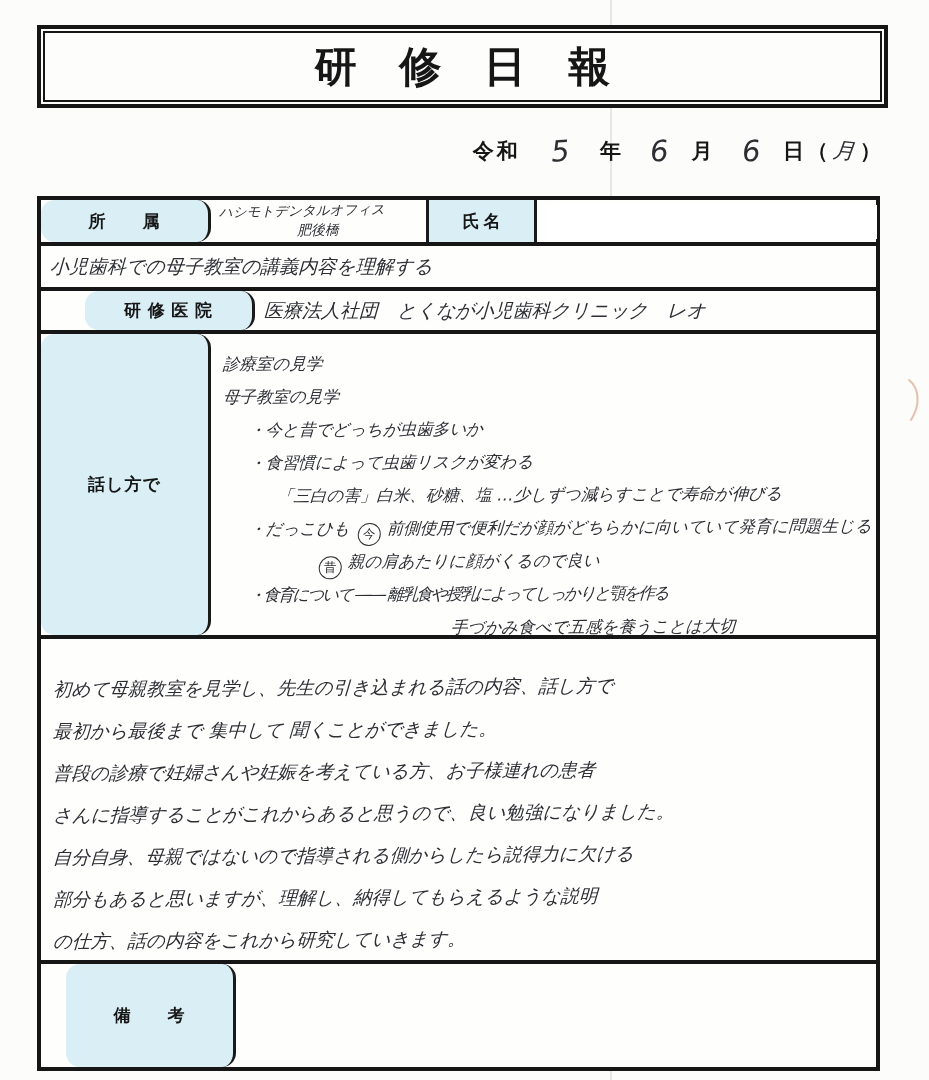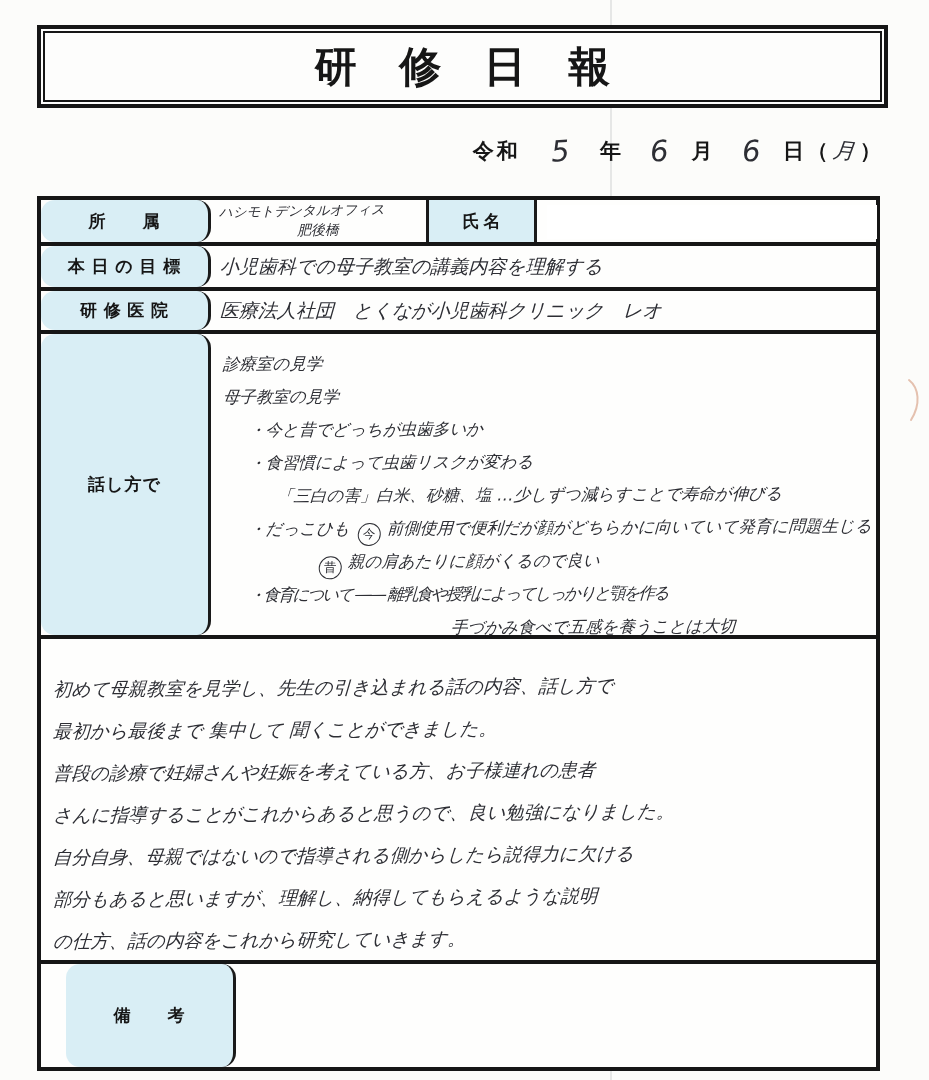--- a/index.html
+++ b/index.html
@@ -72,21 +72,21 @@
   .form-table{
     position:absolute;left:37px;top:196px;width:843px;height:875px;
     border:4px solid #161616;background:#fefefd;
     box-sizing:border-box;
     display:flex;flex-direction:column;
   }
   .row{display:flex;box-sizing:border-box;border-bottom:4px solid #161616;}
   .row:last-child{border-bottom:none;flex:1;margin-left:25px;}
   .r1{height:46px;}
   .r2{height:45px;}
-  .r3{height:43px;}
+  .r3{height:43px;padding-left:44px;}
   .r4{height:305px;}
   .r5{height:325px;}
   .cell{box-sizing:border-box;}
   .cell-label{
     width:170px;flex:0 0 170px;
     background:#d9eef5;
     border-right:3px solid #1a1a1a;
     display:flex;align-items:center;justify-content:center;
     font-weight:bold;font-size:17px;letter-spacing:1px;
     text-align:center;
@@ -171,21 +171,20 @@
         <div class="hw aff-l1">ハシモトデンタルオフィス</div>
         <div class="hw aff-l2">肥後橋</div>
       </div>
       <div class="cell cell-label-name">氏名</div>
       <div class="cell cell-value">
         <div class="redact"></div>
       </div>
     </div>
 
     <div class="row r2">
-      <div class="cell cell-label">本 日 の 目 標</div>
       <div class="cell cell-value">
         <div class="hw value-single">小児歯科での母子教室の講義内容を理解する</div>
       </div>
     </div>
 
     <div class="row r3">
       <div class="cell cell-label">研 修 医 院</div>
       <div class="cell cell-value">
         <div class="hw value-single">医療法人社団　とくなが小児歯科クリニック　レオ</div>
       </div>

